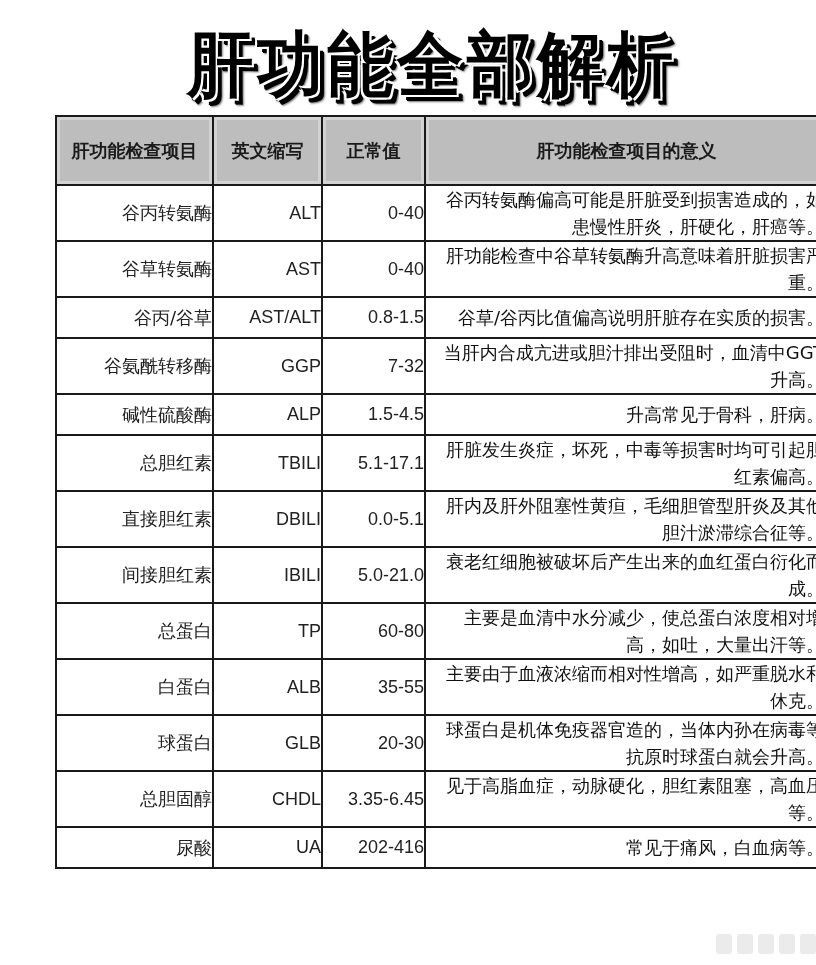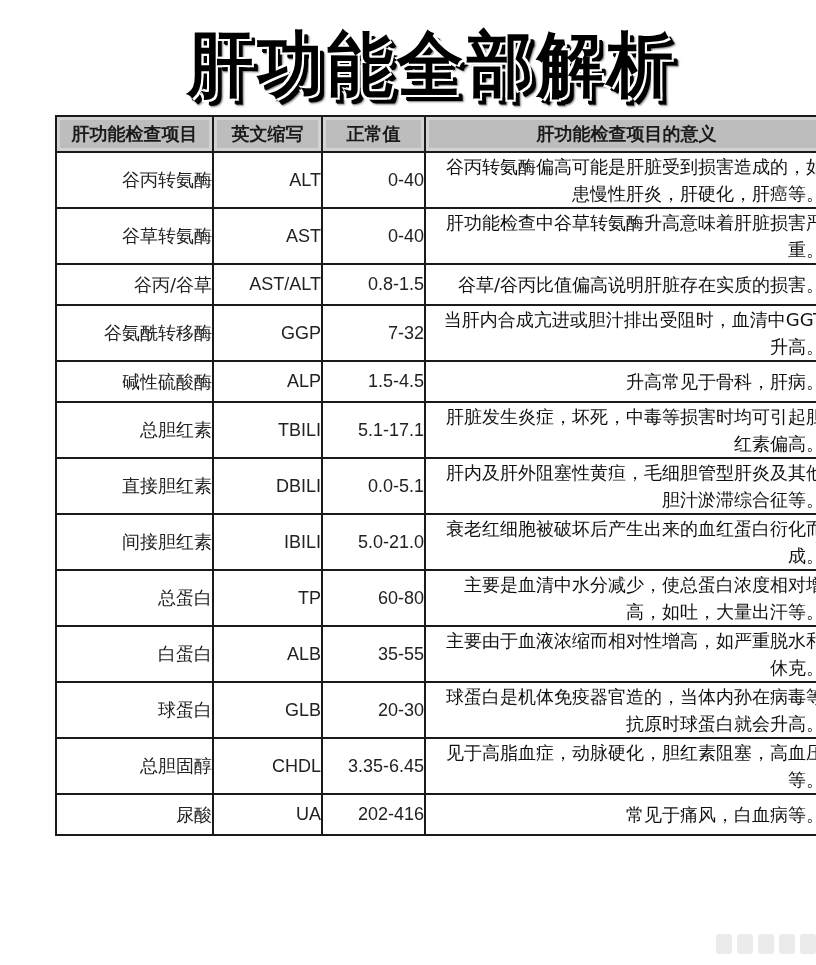--- a/index.html
+++ b/index.html
@@ -46,21 +46,21 @@
       left: 31px;
       top: 115px;
       width: 772px;
       border-collapse: collapse;
       table-layout: fixed;
     }
     table.liver th, table.liver td {
       border: 2px solid #1a1a1a;
     }
     table.liver th {
-      height: 36px;
+      height: 69px;
       background: #bdbdbd;
       font-weight: bold;
       font-size: 18px;
       color: #1a1a1a;
       text-align: center;
       vertical-align: middle;
       box-shadow: inset 0 0 0 3px #d2d2d2;
     }
     table.liver td {
       height: 41px;

